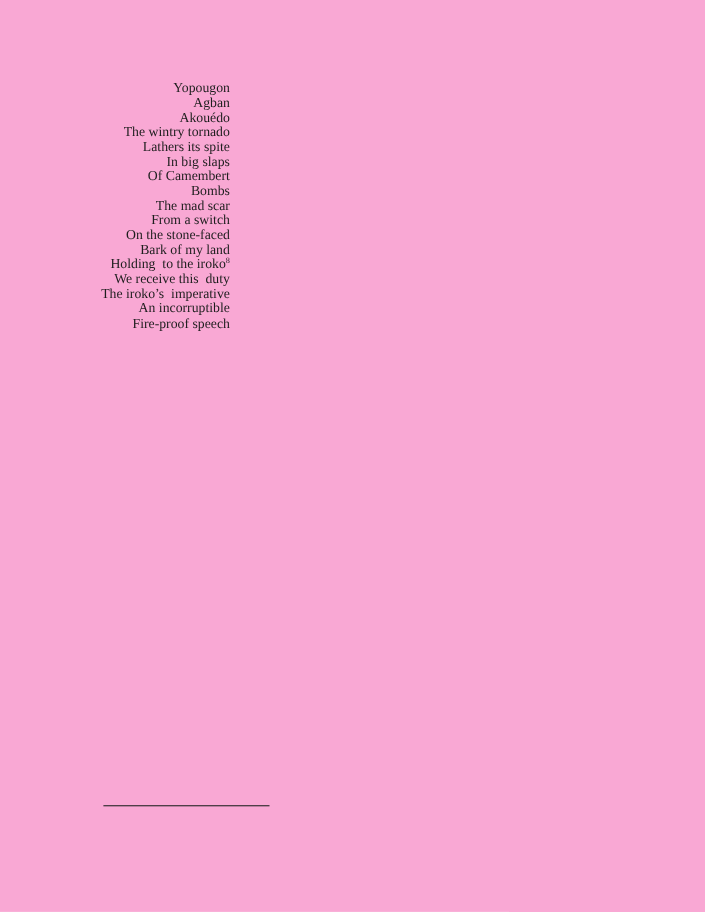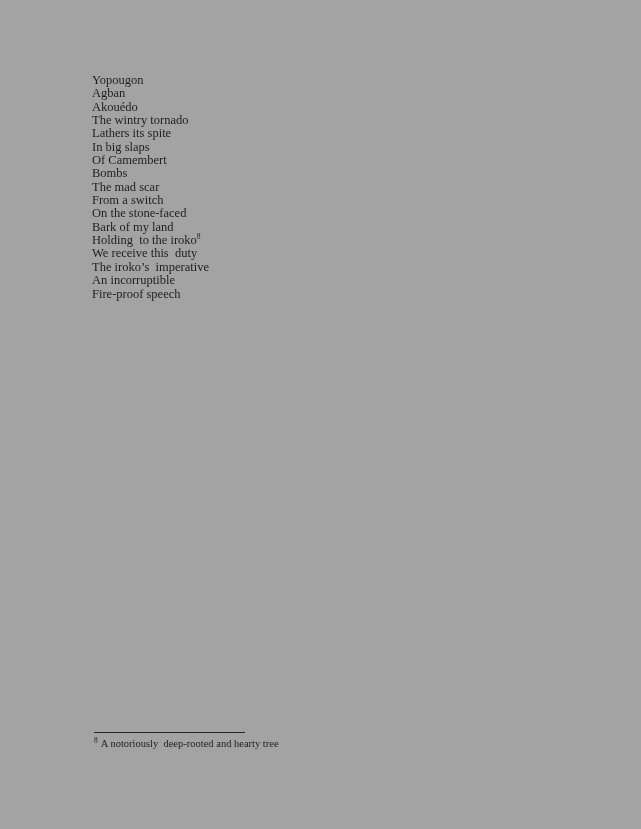--- a/index.html
+++ b/index.html
@@ -10,21 +10,22 @@
   body {
     width: 641px;
     height: 829px;
     position: relative;
     overflow: hidden;
     font-family: "Liberation Serif", serif;
   }
   .page {
     position: absolute;
     inset: 0;
-    background: #a3a3a3;
+    background: #f9a8d4;
+    text-align: right;
   }
   .poem {
     position: absolute;
     left: 92px;
     top: 74px;
     font-size: 12.5px;
     line-height: 13.35px;
     color: #1e1e1e;
     white-space: pre-wrap;
   }
@@ -60,15 +61,14 @@
 </style>
 </head>
 <body>
 
 <div class="page">
 
   <div class="poem"><div class="stanza"><div class="poem-line">Yopougon</div><div class="poem-line">Agban</div><div class="poem-line">Akouédo</div><div class="poem-line">The wintry tornado</div><div class="poem-line">Lathers its spite</div><div class="poem-line">In big slaps</div><div class="poem-line">Of Camembert</div><div class="poem-line">Bombs</div><div class="poem-line">The mad scar</div><div class="poem-line">From a switch</div><div class="poem-line">On the stone-faced</div><div class="poem-line">Bark of my land</div></div><div class="stanza"><div class="poem-line">Holding  to the iroko<sup>8</sup></div><div class="poem-line">We receive this  duty</div><div class="poem-line">The iroko’s  imperative</div><div class="poem-line">An incorruptible</div><div class="poem-line">Fire-proof speech</div></div></div>
 
   <div class="footnote-rule"></div>
 
-  <div class="footnote"><sup>8</sup><span>A notoriously  deep-rooted and hearty tree</span></div>
 
 </div>
 
 </body></html>

